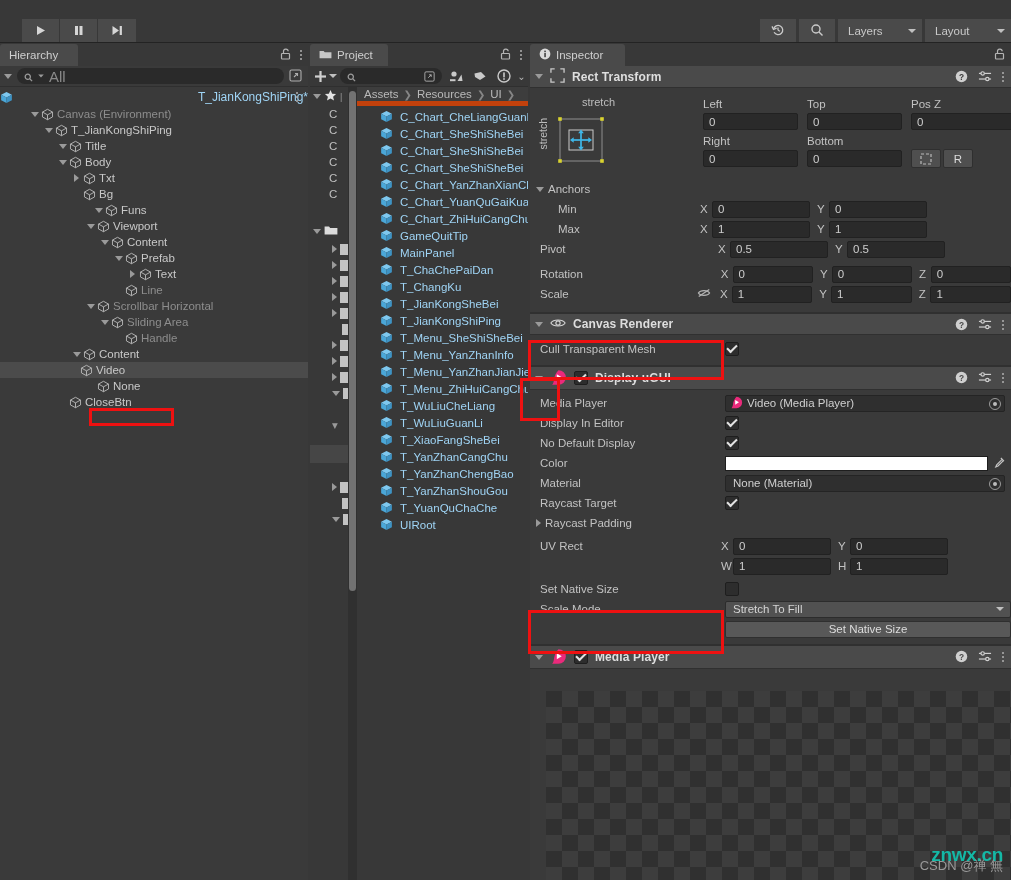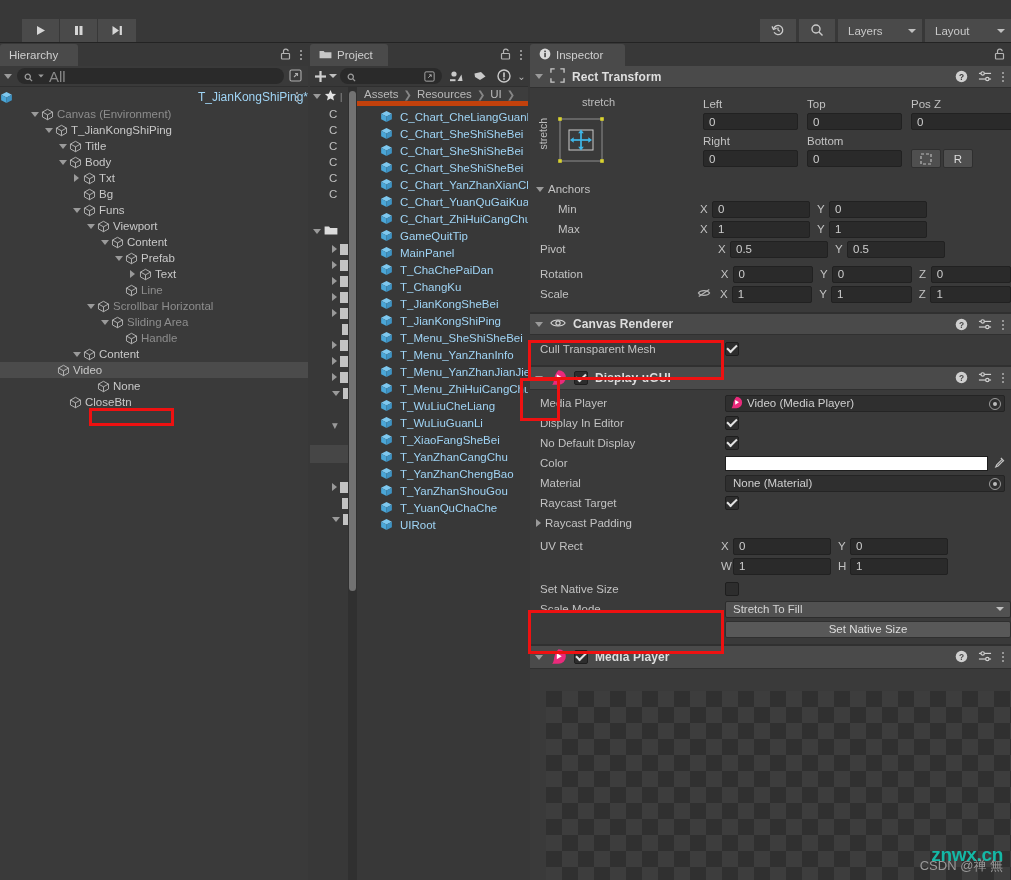--- a/index.html
+++ b/index.html
@@ -376,127 +376,127 @@
           </div>
           <div class="hrow" style="padding-left: 70px;">
             <span class="tw"></span>
             <span class="cube"><svg width="13" height="13" viewBox="0 0 16 16" fill="none" stroke="#bdbdbd" stroke-width="1.1">
                 <polygon points="8,1.6 14.2,5 14.2,11 8,14.4 1.8,11 1.8,5"></polygon>
                 <polyline points="1.8,5 8,8.4 14.2,5"></polyline>
                 <line x1="8" y1="8.4" x2="8" y2="14.4"></line>
               </svg></span>
             <span class="hlabel">Bg</span>
           </div>
+          <div class="hrow" style="padding-left: 92px;">
+            <span class="tw">
+              <span class="tri"></span>
+            </span>
+            <span class="cube"><svg width="13" height="13" viewBox="0 0 16 16" fill="none" stroke="#bdbdbd" stroke-width="1.1">
+                <polygon points="8,1.6 14.2,5 14.2,11 8,14.4 1.8,11 1.8,5"></polygon>
+                <polyline points="1.8,5 8,8.4 14.2,5"></polyline>
+                <line x1="8" y1="8.4" x2="8" y2="14.4"></line>
+              </svg></span>
+            <span class="hlabel">Funs</span>
+          </div>
+          <div class="hrow" style="padding-left: 84px;">
+            <span class="tw">
+              <span class="tri"></span>
+            </span>
+            <span class="cube"><svg width="13" height="13" viewBox="0 0 16 16" fill="none" stroke="#bdbdbd" stroke-width="1.1">
+                <polygon points="8,1.6 14.2,5 14.2,11 8,14.4 1.8,11 1.8,5"></polygon>
+                <polyline points="1.8,5 8,8.4 14.2,5"></polyline>
+                <line x1="8" y1="8.4" x2="8" y2="14.4"></line>
+              </svg></span>
+            <span class="hlabel">Viewport</span>
+          </div>
+          <div class="hrow" style="padding-left: 98px;">
+            <span class="tw">
+              <span class="tri"></span>
+            </span>
+            <span class="cube"><svg width="13" height="13" viewBox="0 0 16 16" fill="none" stroke="#bdbdbd" stroke-width="1.1">
+                <polygon points="8,1.6 14.2,5 14.2,11 8,14.4 1.8,11 1.8,5"></polygon>
+                <polyline points="1.8,5 8,8.4 14.2,5"></polyline>
+                <line x1="8" y1="8.4" x2="8" y2="14.4"></line>
+              </svg></span>
+            <span class="hlabel">Content</span>
+          </div>
+          <div class="hrow" style="padding-left: 112px;">
+            <span class="tw">
+              <span class="tri"></span>
+            </span>
+            <span class="cube"><svg width="13" height="13" viewBox="0 0 16 16" fill="none" stroke="#bdbdbd" stroke-width="1.1">
+                <polygon points="8,1.6 14.2,5 14.2,11 8,14.4 1.8,11 1.8,5"></polygon>
+                <polyline points="1.8,5 8,8.4 14.2,5"></polyline>
+                <line x1="8" y1="8.4" x2="8" y2="14.4"></line>
+              </svg></span>
+            <span class="hlabel">Prefab</span>
+          </div>
+          <div class="hrow" style="padding-left: 126px;">
+            <span class="tw">
+              <span class="tri closed"></span>
+            </span>
+            <span class="cube"><svg width="13" height="13" viewBox="0 0 16 16" fill="none" stroke="#bdbdbd" stroke-width="1.1">
+                <polygon points="8,1.6 14.2,5 14.2,11 8,14.4 1.8,11 1.8,5"></polygon>
+                <polyline points="1.8,5 8,8.4 14.2,5"></polyline>
+                <line x1="8" y1="8.4" x2="8" y2="14.4"></line>
+              </svg></span>
+            <span class="hlabel">Text</span>
+          </div>
+          <div class="hrow" style="padding-left: 112px;">
+            <span class="tw"></span>
+            <span class="cube"><svg width="13" height="13" viewBox="0 0 16 16" fill="none" stroke="#bdbdbd" stroke-width="1.1">
+                <polygon points="8,1.6 14.2,5 14.2,11 8,14.4 1.8,11 1.8,5"></polygon>
+                <polyline points="1.8,5 8,8.4 14.2,5"></polyline>
+                <line x1="8" y1="8.4" x2="8" y2="14.4"></line>
+              </svg></span>
+            <span class="hlabel dim">Line</span>
+          </div>
+          <div class="hrow" style="padding-left: 84px;">
+            <span class="tw">
+              <span class="tri"></span>
+            </span>
+            <span class="cube"><svg width="13" height="13" viewBox="0 0 16 16" fill="none" stroke="#bdbdbd" stroke-width="1.1">
+                <polygon points="8,1.6 14.2,5 14.2,11 8,14.4 1.8,11 1.8,5"></polygon>
+                <polyline points="1.8,5 8,8.4 14.2,5"></polyline>
+                <line x1="8" y1="8.4" x2="8" y2="14.4"></line>
+              </svg></span>
+            <span class="hlabel dim">Scrollbar Horizontal</span>
+          </div>
+          <div class="hrow" style="padding-left: 98px;">
+            <span class="tw">
+              <span class="tri"></span>
+            </span>
+            <span class="cube"><svg width="13" height="13" viewBox="0 0 16 16" fill="none" stroke="#bdbdbd" stroke-width="1.1">
+                <polygon points="8,1.6 14.2,5 14.2,11 8,14.4 1.8,11 1.8,5"></polygon>
+                <polyline points="1.8,5 8,8.4 14.2,5"></polyline>
+                <line x1="8" y1="8.4" x2="8" y2="14.4"></line>
+              </svg></span>
+            <span class="hlabel dim">Sliding Area</span>
+          </div>
+          <div class="hrow" style="padding-left: 112px;">
+            <span class="tw"></span>
+            <span class="cube"><svg width="13" height="13" viewBox="0 0 16 16" fill="none" stroke="#bdbdbd" stroke-width="1.1">
+                <polygon points="8,1.6 14.2,5 14.2,11 8,14.4 1.8,11 1.8,5"></polygon>
+                <polyline points="1.8,5 8,8.4 14.2,5"></polyline>
+                <line x1="8" y1="8.4" x2="8" y2="14.4"></line>
+              </svg></span>
+            <span class="hlabel dim">Handle</span>
+          </div>
           <div class="hrow" style="padding-left: 70px;">
             <span class="tw">
               <span class="tri"></span>
             </span>
             <span class="cube"><svg width="13" height="13" viewBox="0 0 16 16" fill="none" stroke="#bdbdbd" stroke-width="1.1">
                 <polygon points="8,1.6 14.2,5 14.2,11 8,14.4 1.8,11 1.8,5"></polygon>
                 <polyline points="1.8,5 8,8.4 14.2,5"></polyline>
                 <line x1="8" y1="8.4" x2="8" y2="14.4"></line>
               </svg></span>
-            <span class="hlabel">Funs</span>
-          </div>
-          <div class="hrow" style="padding-left: 84px;">
-            <span class="tw">
-              <span class="tri"></span>
-            </span>
-            <span class="cube"><svg width="13" height="13" viewBox="0 0 16 16" fill="none" stroke="#bdbdbd" stroke-width="1.1">
-                <polygon points="8,1.6 14.2,5 14.2,11 8,14.4 1.8,11 1.8,5"></polygon>
-                <polyline points="1.8,5 8,8.4 14.2,5"></polyline>
-                <line x1="8" y1="8.4" x2="8" y2="14.4"></line>
-              </svg></span>
-            <span class="hlabel">Viewport</span>
-          </div>
-          <div class="hrow" style="padding-left: 98px;">
-            <span class="tw">
-              <span class="tri"></span>
-            </span>
-            <span class="cube"><svg width="13" height="13" viewBox="0 0 16 16" fill="none" stroke="#bdbdbd" stroke-width="1.1">
-                <polygon points="8,1.6 14.2,5 14.2,11 8,14.4 1.8,11 1.8,5"></polygon>
-                <polyline points="1.8,5 8,8.4 14.2,5"></polyline>
-                <line x1="8" y1="8.4" x2="8" y2="14.4"></line>
-              </svg></span>
             <span class="hlabel">Content</span>
           </div>
-          <div class="hrow" style="padding-left: 112px;">
-            <span class="tw">
-              <span class="tri"></span>
-            </span>
-            <span class="cube"><svg width="13" height="13" viewBox="0 0 16 16" fill="none" stroke="#bdbdbd" stroke-width="1.1">
-                <polygon points="8,1.6 14.2,5 14.2,11 8,14.4 1.8,11 1.8,5"></polygon>
-                <polyline points="1.8,5 8,8.4 14.2,5"></polyline>
-                <line x1="8" y1="8.4" x2="8" y2="14.4"></line>
-              </svg></span>
-            <span class="hlabel">Prefab</span>
-          </div>
-          <div class="hrow" style="padding-left: 126px;">
-            <span class="tw">
-              <span class="tri closed"></span>
-            </span>
-            <span class="cube"><svg width="13" height="13" viewBox="0 0 16 16" fill="none" stroke="#bdbdbd" stroke-width="1.1">
-                <polygon points="8,1.6 14.2,5 14.2,11 8,14.4 1.8,11 1.8,5"></polygon>
-                <polyline points="1.8,5 8,8.4 14.2,5"></polyline>
-                <line x1="8" y1="8.4" x2="8" y2="14.4"></line>
-              </svg></span>
-            <span class="hlabel">Text</span>
-          </div>
-          <div class="hrow" style="padding-left: 112px;">
-            <span class="tw"></span>
-            <span class="cube"><svg width="13" height="13" viewBox="0 0 16 16" fill="none" stroke="#bdbdbd" stroke-width="1.1">
-                <polygon points="8,1.6 14.2,5 14.2,11 8,14.4 1.8,11 1.8,5"></polygon>
-                <polyline points="1.8,5 8,8.4 14.2,5"></polyline>
-                <line x1="8" y1="8.4" x2="8" y2="14.4"></line>
-              </svg></span>
-            <span class="hlabel dim">Line</span>
-          </div>
-          <div class="hrow" style="padding-left: 84px;">
-            <span class="tw">
-              <span class="tri"></span>
-            </span>
-            <span class="cube"><svg width="13" height="13" viewBox="0 0 16 16" fill="none" stroke="#bdbdbd" stroke-width="1.1">
-                <polygon points="8,1.6 14.2,5 14.2,11 8,14.4 1.8,11 1.8,5"></polygon>
-                <polyline points="1.8,5 8,8.4 14.2,5"></polyline>
-                <line x1="8" y1="8.4" x2="8" y2="14.4"></line>
-              </svg></span>
-            <span class="hlabel dim">Scrollbar Horizontal</span>
-          </div>
-          <div class="hrow" style="padding-left: 98px;">
-            <span class="tw">
-              <span class="tri"></span>
-            </span>
-            <span class="cube"><svg width="13" height="13" viewBox="0 0 16 16" fill="none" stroke="#bdbdbd" stroke-width="1.1">
-                <polygon points="8,1.6 14.2,5 14.2,11 8,14.4 1.8,11 1.8,5"></polygon>
-                <polyline points="1.8,5 8,8.4 14.2,5"></polyline>
-                <line x1="8" y1="8.4" x2="8" y2="14.4"></line>
-              </svg></span>
-            <span class="hlabel dim">Sliding Area</span>
-          </div>
-          <div class="hrow" style="padding-left: 112px;">
-            <span class="tw"></span>
-            <span class="cube"><svg width="13" height="13" viewBox="0 0 16 16" fill="none" stroke="#bdbdbd" stroke-width="1.1">
-                <polygon points="8,1.6 14.2,5 14.2,11 8,14.4 1.8,11 1.8,5"></polygon>
-                <polyline points="1.8,5 8,8.4 14.2,5"></polyline>
-                <line x1="8" y1="8.4" x2="8" y2="14.4"></line>
-              </svg></span>
-            <span class="hlabel dim">Handle</span>
-          </div>
-          <div class="hrow" style="padding-left: 70px;">
-            <span class="tw">
-              <span class="tri"></span>
-            </span>
-            <span class="cube"><svg width="13" height="13" viewBox="0 0 16 16" fill="none" stroke="#bdbdbd" stroke-width="1.1">
-                <polygon points="8,1.6 14.2,5 14.2,11 8,14.4 1.8,11 1.8,5"></polygon>
-                <polyline points="1.8,5 8,8.4 14.2,5"></polyline>
-                <line x1="8" y1="8.4" x2="8" y2="14.4"></line>
-              </svg></span>
-            <span class="hlabel">Content</span>
-          </div>
-          <div class="hrow selected" style="padding-left: 44px; text-align: center;">
+          <div class="hrow selected" style="padding-left: 67px; text-align: center;">
             <span class="tw"></span>
             <span class="cube"><svg width="13" height="13" viewBox="0 0 16 16" fill="none" stroke="#bdbdbd" stroke-width="1.1">
                 <polygon points="8,1.6 14.2,5 14.2,11 8,14.4 1.8,11 1.8,5"></polygon>
                 <polyline points="1.8,5 8,8.4 14.2,5"></polyline>
                 <line x1="8" y1="8.4" x2="8" y2="14.4"></line>
               </svg></span>
             <span class="hlabel">Video</span>
           </div>
           <div class="hrow" style="padding-left: 84px;">
             <span class="tw"></span>

